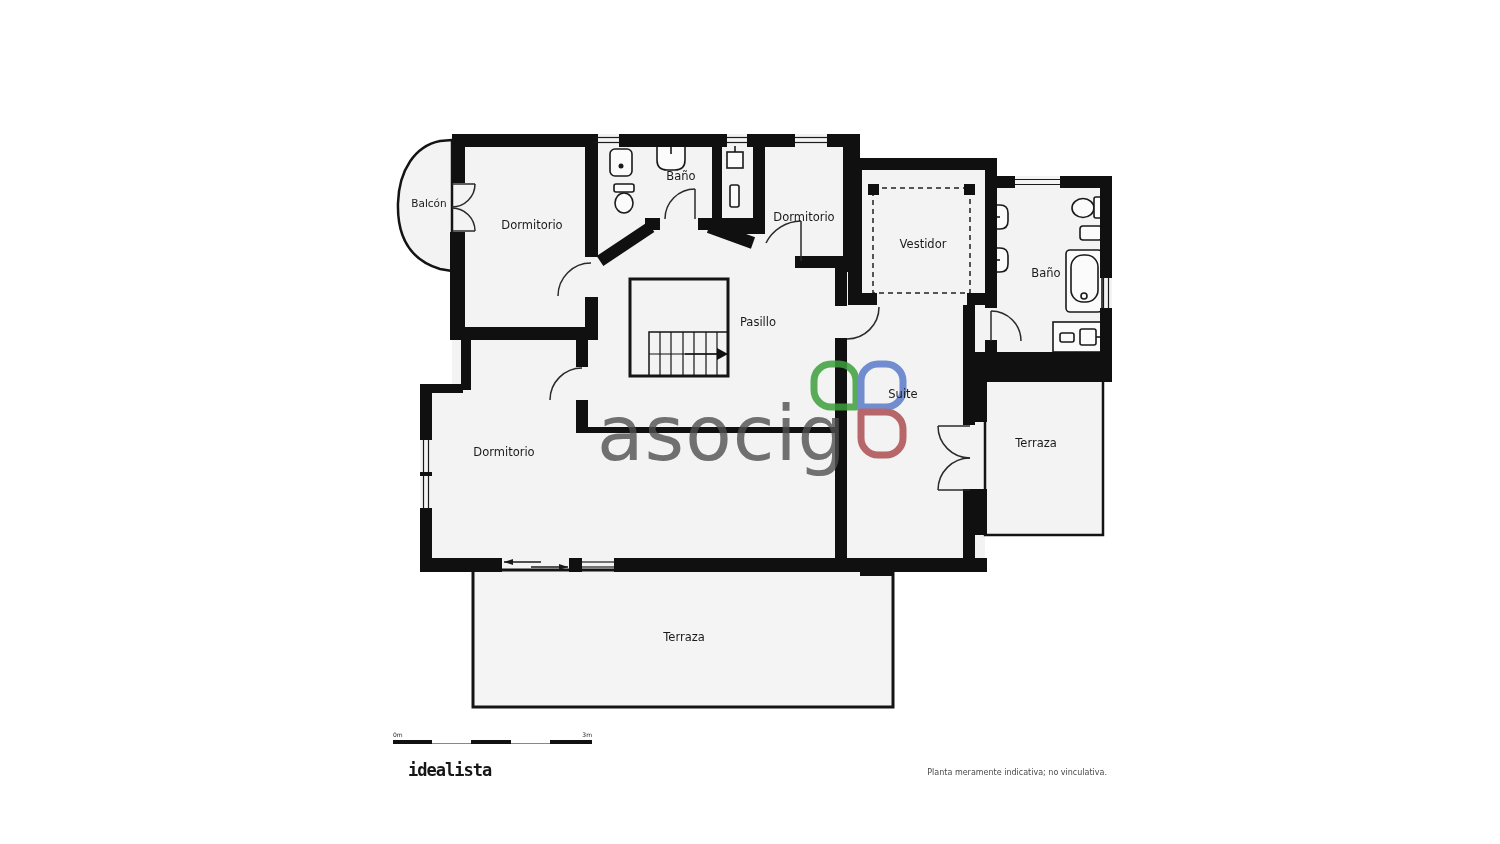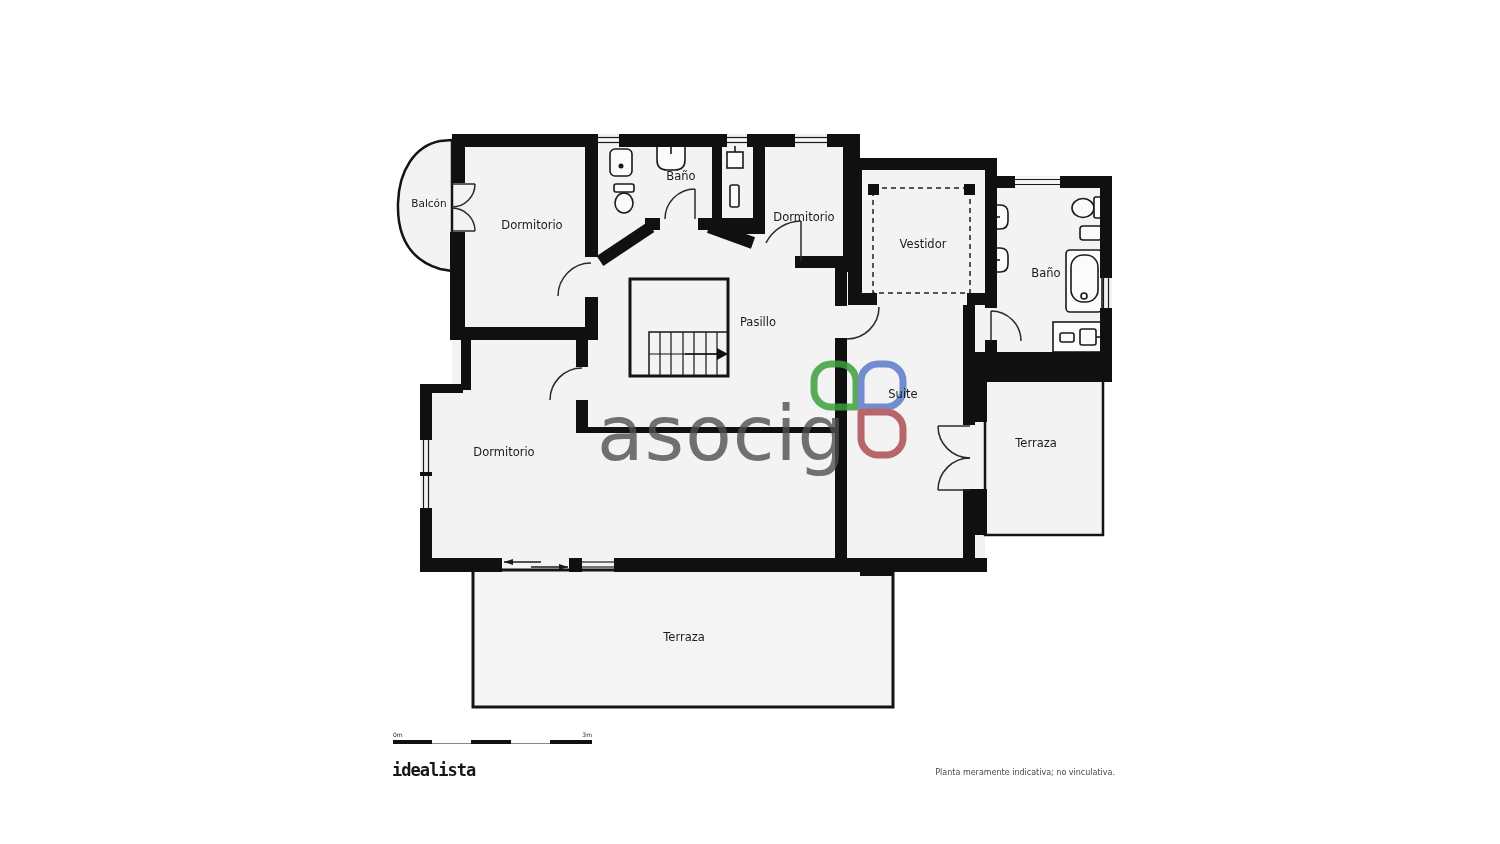--- a/index.html
+++ b/index.html
@@ -1,22 +1,22 @@
 <!DOCTYPE html>
 <html><head>
 <meta charset="utf-8">
 <style>
   html,body{margin:0;padding:0;background:#ffffff;}
   .canvas{position:relative;width:1500px;height:844px;background:#ffffff;overflow:hidden;
           font-family:"DejaVu Sans", sans-serif;}
   svg text{font-family:"DejaVu Sans", sans-serif;}
   .room-label{font-size:11.5px;fill:#1b1b1b;}
-  .footer-brand{position:absolute;left:392px;top:760px;font-family:"DejaVu Sans Mono", monospace;
+  .footer-brand{position:absolute;left:408px;top:760px;font-family:"DejaVu Sans Mono", monospace;
                 font-weight:bold;font-size:17px;letter-spacing:-1px;color:#161616;}
-  .disclaimer{position:absolute;right:385px;top:768px;font-size:8px;color:#4a4a4a;}
+  .disclaimer{position:absolute;right:393px;top:768px;font-size:8px;color:#4a4a4a;}
   .scalebar{position:absolute;left:393px;top:731px;width:199px;height:16px;}
   .scalebar .lbl{position:absolute;top:0;font-size:6px;color:#222;}
   .scalebar .lbl.right{right:0;}
   .scalebar .baseline{position:absolute;left:0;right:0;top:12px;height:1px;background:#888;}
   .scalebar .seg{position:absolute;top:9px;height:4px;background:#111;}
   .seg.s1{left:0;width:39px;} .seg.s2{left:78px;width:40px;} .seg.s3{left:157px;width:42px;}
 </style>
 </head>
 <body>
 

